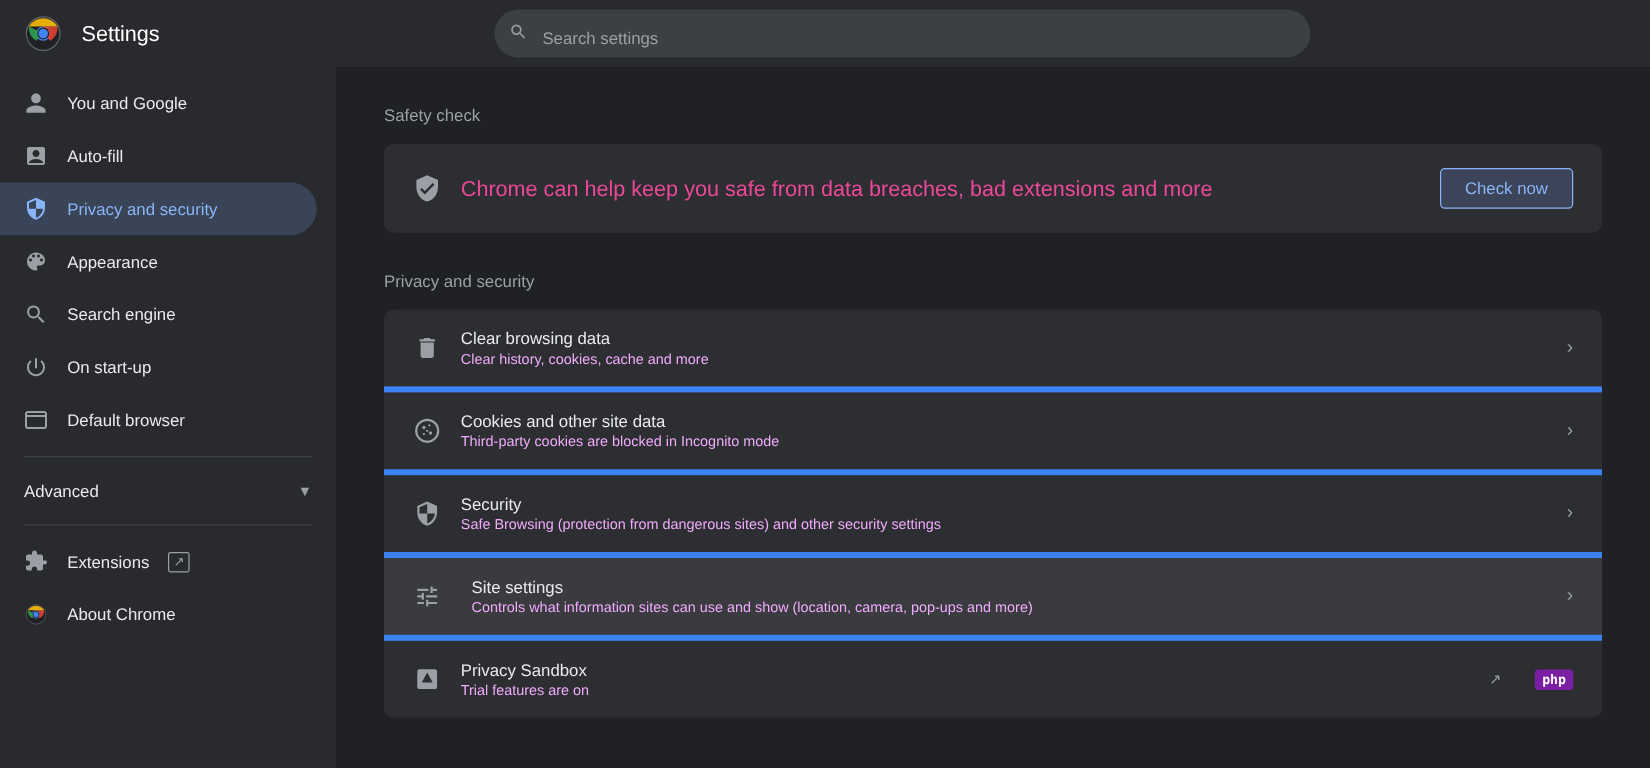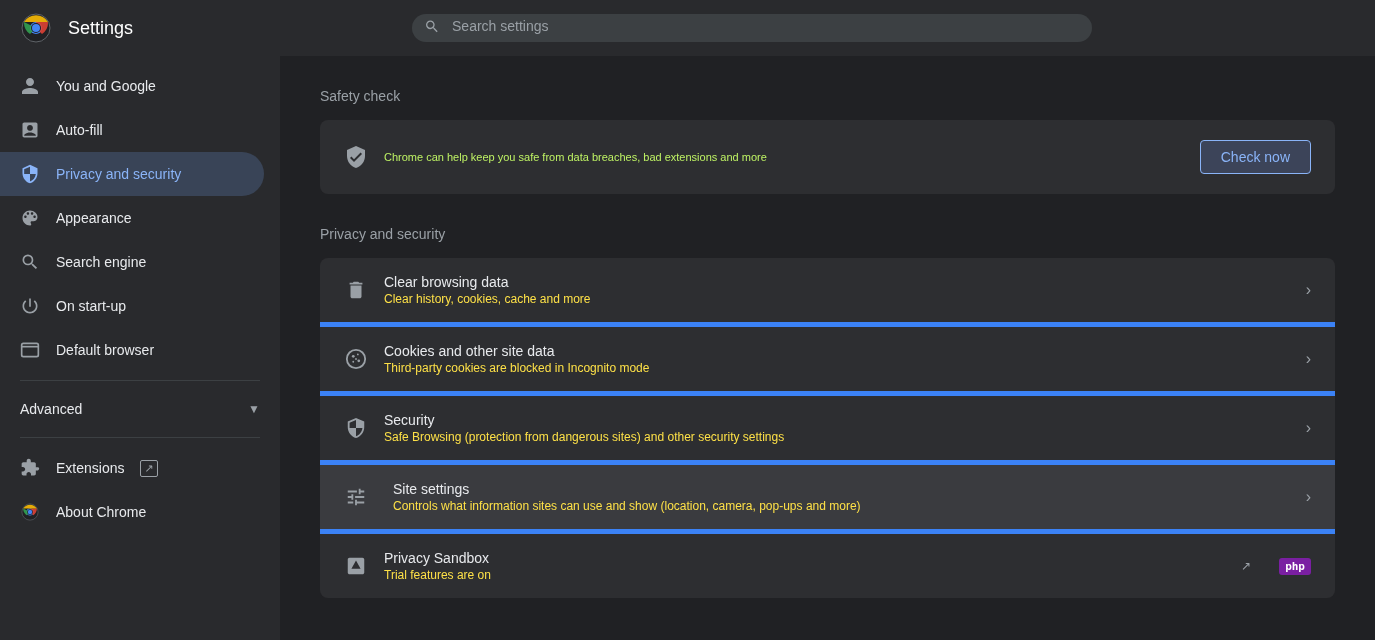--- a/index.html
+++ b/index.html
@@ -40,21 +40,21 @@
       flex: 1;
       max-width: 680px;
       margin: 0 auto;
       position: relative;
     }
     .search-bar input {
       width: 100%;
       background: #3c4043;
       border: none;
       border-radius: 24px;
-      padding: 4px 16px 8px 40px;
+      padding: 16px 16px 8px 40px;
       color: #e8eaed;
       font-size: 14px;
       outline: none;
     }
     .search-bar input::placeholder { color: #9aa0a6; }
     .search-icon-wrap {
       position: absolute;
       left: 12px;
       top: 50%;
       transform: translateY(-50%);
@@ -165,22 +165,22 @@
       width: 24px;
       height: 24px;
       flex-shrink: 0;
       color: #9aa0a6;
       display: flex;
       align-items: center;
       justify-content: center;
     }
     .safety-text {
       flex: 1;
-      font-size: 11px;
-      color: #bef264;
+      font-size: 18px;
+      color: #ec4899;
     }
     .check-now-btn {
       background: #3c4459;
       color: #8ab4f8;
       border: 1px solid #8ab4f8;
       border-radius: 4px;
       padding: 8px 20px;
       font-size: 14px;
       cursor: pointer;
       white-space: nowrap;
@@ -215,21 +215,21 @@
     .privacy-item-content {
       flex: 1;
     }
     .privacy-item-title {
       font-size: 14px;
       color: #e8eaed;
       margin-bottom: 2px;
     }
     .privacy-item-subtitle {
       font-size: 12px;
-      color: #fde047;
+      color: #f0abfc;
     }
     .privacy-item-arrow {
       color: #9aa0a6;
       font-size: 16px;
     }
     .privacy-item-ext-icon {
       color: #9aa0a6;
       font-size: 12px;
     }
 

